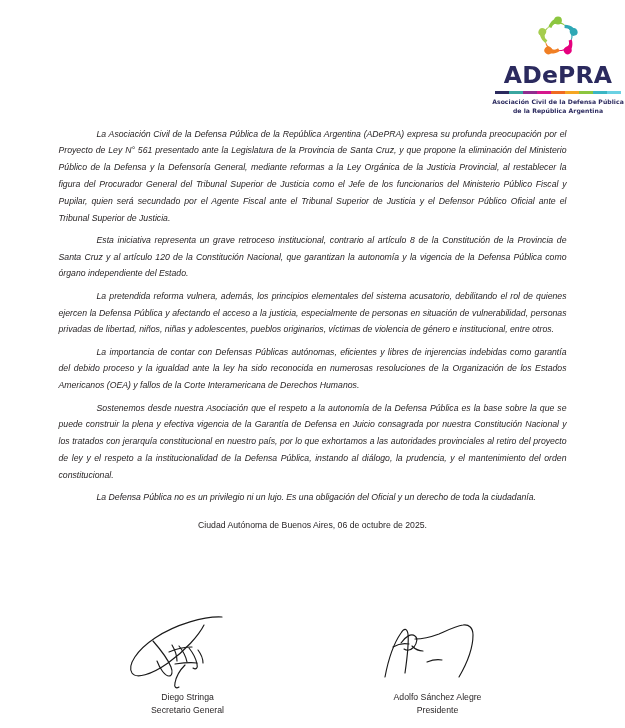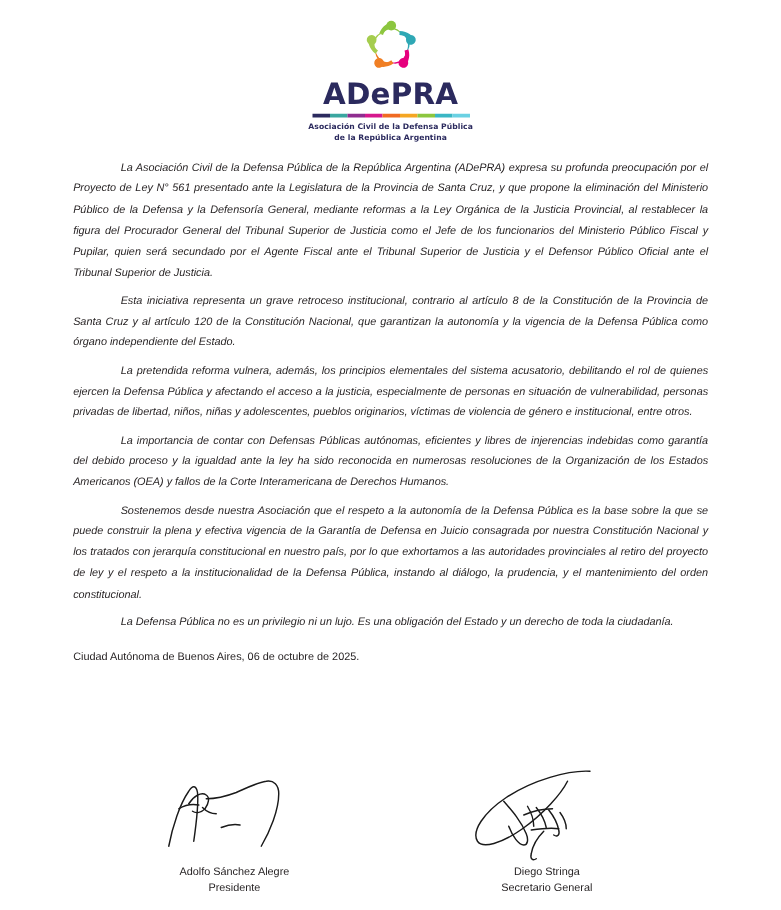--- a/index.html
+++ b/index.html
@@ -16,21 +16,21 @@
     overflow: hidden;
     position: relative;
   }
 
   
   .letterhead {
     width: 100%;
     padding-top: 11px;
     display: flex;
     flex-direction: column;
-    align-items: center;
+    align-items: flex-end;
   }
   .logo-block {
     display: flex;
     flex-direction: column;
     align-items: center;
     width: 134px;
   }
   .logo-mark {
     width: 72px;
     height: 52px;
@@ -78,21 +78,21 @@
     text-indent: 38px;
     color: #231f20;
     hyphens: none;
     font-style: italic;
   }
   .para:last-of-type { margin-bottom: 0; }
 
   .dateline {
     margin: 11px auto 4px auto;
     width: 508px;
-    text-align: left;
+    text-align: center;
     font-size: 8.7px;
     line-height: 1.93;
     color: #231f20;
   }
 
   
   .signatures {
     position: absolute;
     left: 0;
     right: 0;
@@ -185,53 +185,53 @@
     </div>
   </div>
 </header>
 
 <main class="doc-body">
   <p class="para">La Asociación Civil de la Defensa Pública de la República Argentina (ADePRA) expresa su profunda preocupación por el Proyecto de Ley N° 561 presentado ante la Legislatura de la Provincia de Santa Cruz, y que propone la eliminación del Ministerio Público de la Defensa y la Defensoría General, mediante reformas a la Ley Orgánica de la Justicia Provincial, al restablecer la figura del Procurador General del Tribunal Superior de Justicia como el Jefe de los funcionarios del Ministerio Público Fiscal y Pupilar, quien será secundado por el Agente Fiscal ante el Tribunal Superior de Justicia y el Defensor Público Oficial ante el Tribunal Superior de Justicia.</p>
   <p class="para">Esta iniciativa representa un grave retroceso institucional, contrario al artículo 8 de la Constitución de la Provincia de Santa Cruz y al artículo 120 de la Constitución Nacional, que garantizan la autonomía y la vigencia de la Defensa Pública como órgano independiente del Estado.</p>
   <p class="para">La pretendida reforma vulnera, además, los principios elementales del sistema acusatorio, debilitando el rol de quienes ejercen la Defensa Pública y afectando el acceso a la justicia, especialmente de personas en situación de vulnerabilidad, personas privadas de libertad, niños, niñas y adolescentes, pueblos originarios, víctimas de violencia de género e institucional, entre otros.</p>
   <p class="para">La importancia de contar con Defensas Públicas autónomas, eficientes y libres de injerencias indebidas como garantía del debido proceso y la igualdad ante la ley ha sido reconocida en numerosas resoluciones de la Organización de los Estados Americanos (OEA) y fallos de la Corte Interamericana de Derechos Humanos.</p>
   <p class="para">Sostenemos desde nuestra Asociación que el respeto a la autonomía de la Defensa Pública es la base sobre la que se puede construir la plena y efectiva vigencia de la Garantía de Defensa en Juicio consagrada por nuestra Constitución Nacional y los tratados con jerarquía constitucional en nuestro país, por lo que exhortamos a las autoridades provinciales al retiro del proyecto de ley y el respeto a la institucionalidad de la Defensa Pública, instando al diálogo, la prudencia, y el mantenimiento del orden constitucional.</p>
-  <p class="para">La Defensa Pública no es un privilegio ni un lujo. Es una obligación del Estado y un derecho de toda la ciudadanía.</p>
+  <p class="para">La Defensa Pública no es un privilegio ni un lujo. Es una obligación del Oficial y un derecho de toda la ciudadanía.</p>
 </main>
 
 <div class="dateline">Ciudad Autónoma de Buenos Aires, 06 de octubre de 2025.</div>
 
 <footer class="signatures">
-
-  <div class="sig-block">
-    <svg class="sig-mark" viewBox="0 0 150 76">
-      <g fill="none" stroke="#1a1a1a" stroke-width="1.15" stroke-linecap="round" stroke-linejoin="round">
-        <path d="M22 62 C 25 46 31 28 38 18 C 41 13 44 13 45 19 C 46 28 44 44 42 58"></path>
-        <path d="M30 32 C 35 29 41 28 46 29"></path>
-        <path d="M38 28 C 42 22 48 18 52 21 C 55 23 54 28 51 32 C 48 35 44 36 41 34"></path>
-        <path d="M52 24 C 60 24 68 22 76 19 C 85 15 93 11 100 10 C 106 9 110 13 110 20 C 110 33 103 50 96 62"></path>
-        <path d="M49 31 C 52 34 56 36 60 36"></path>
-        <path d="M64 47 C 69 45 74 44 79 45"></path>
-      </g>
-    </svg>
-    <div class="sig-name">Adolfo Sánchez Alegre</div>
-    <div class="sig-title">Presidente</div>
-  </div>
 
   <div class="sig-block">
     <svg class="sig-mark" viewBox="0 0 150 76">
       <g fill="none" stroke="#1a1a1a" stroke-width="1.15" stroke-linecap="round" stroke-linejoin="round">
         <path d="M109 2 C 92 1 63 9 42 23 C 24 35 14 50 19 58 C 23 64 38 60 55 48 C 72 36 86 20 91 10"></path>
         <path d="M40 26 C 47 34 54 42 58 52 C 60 57 59 61 56 61 C 52 61 47 54 44 46"></path>
         <path d="M59 30 C 62 35 64 41 64 46"></path>
         <path d="M66 31 C 70 36 73 42 74 47"></path>
         <path d="M56 37 C 63 34 71 32 79 32"></path>
         <path d="M76 33 C 80 38 83 44 84 49 C 85 53 83 55 80 53"></path>
         <path d="M85 35 C 88 39 90 44 90 48"></path>
         <path d="M72 50 C 67 55 63 62 62 68 C 61 72 63 74 66 72"></path>
         <path d="M62 49 C 69 48 77 47 84 48"></path>
       </g>
     </svg>
     <div class="sig-name">Diego Stringa</div>
     <div class="sig-title">Secretario General</div>
   </div>
 
+  <div class="sig-block">
+    <svg class="sig-mark" viewBox="0 0 150 76">
+      <g fill="none" stroke="#1a1a1a" stroke-width="1.15" stroke-linecap="round" stroke-linejoin="round">
+        <path d="M22 62 C 25 46 31 28 38 18 C 41 13 44 13 45 19 C 46 28 44 44 42 58"></path>
+        <path d="M30 32 C 35 29 41 28 46 29"></path>
+        <path d="M38 28 C 42 22 48 18 52 21 C 55 23 54 28 51 32 C 48 35 44 36 41 34"></path>
+        <path d="M52 24 C 60 24 68 22 76 19 C 85 15 93 11 100 10 C 106 9 110 13 110 20 C 110 33 103 50 96 62"></path>
+        <path d="M49 31 C 52 34 56 36 60 36"></path>
+        <path d="M64 47 C 69 45 74 44 79 45"></path>
+      </g>
+    </svg>
+    <div class="sig-name">Adolfo Sánchez Alegre</div>
+    <div class="sig-title">Presidente</div>
+  </div>
+
 </footer>
 
 </body></html>

